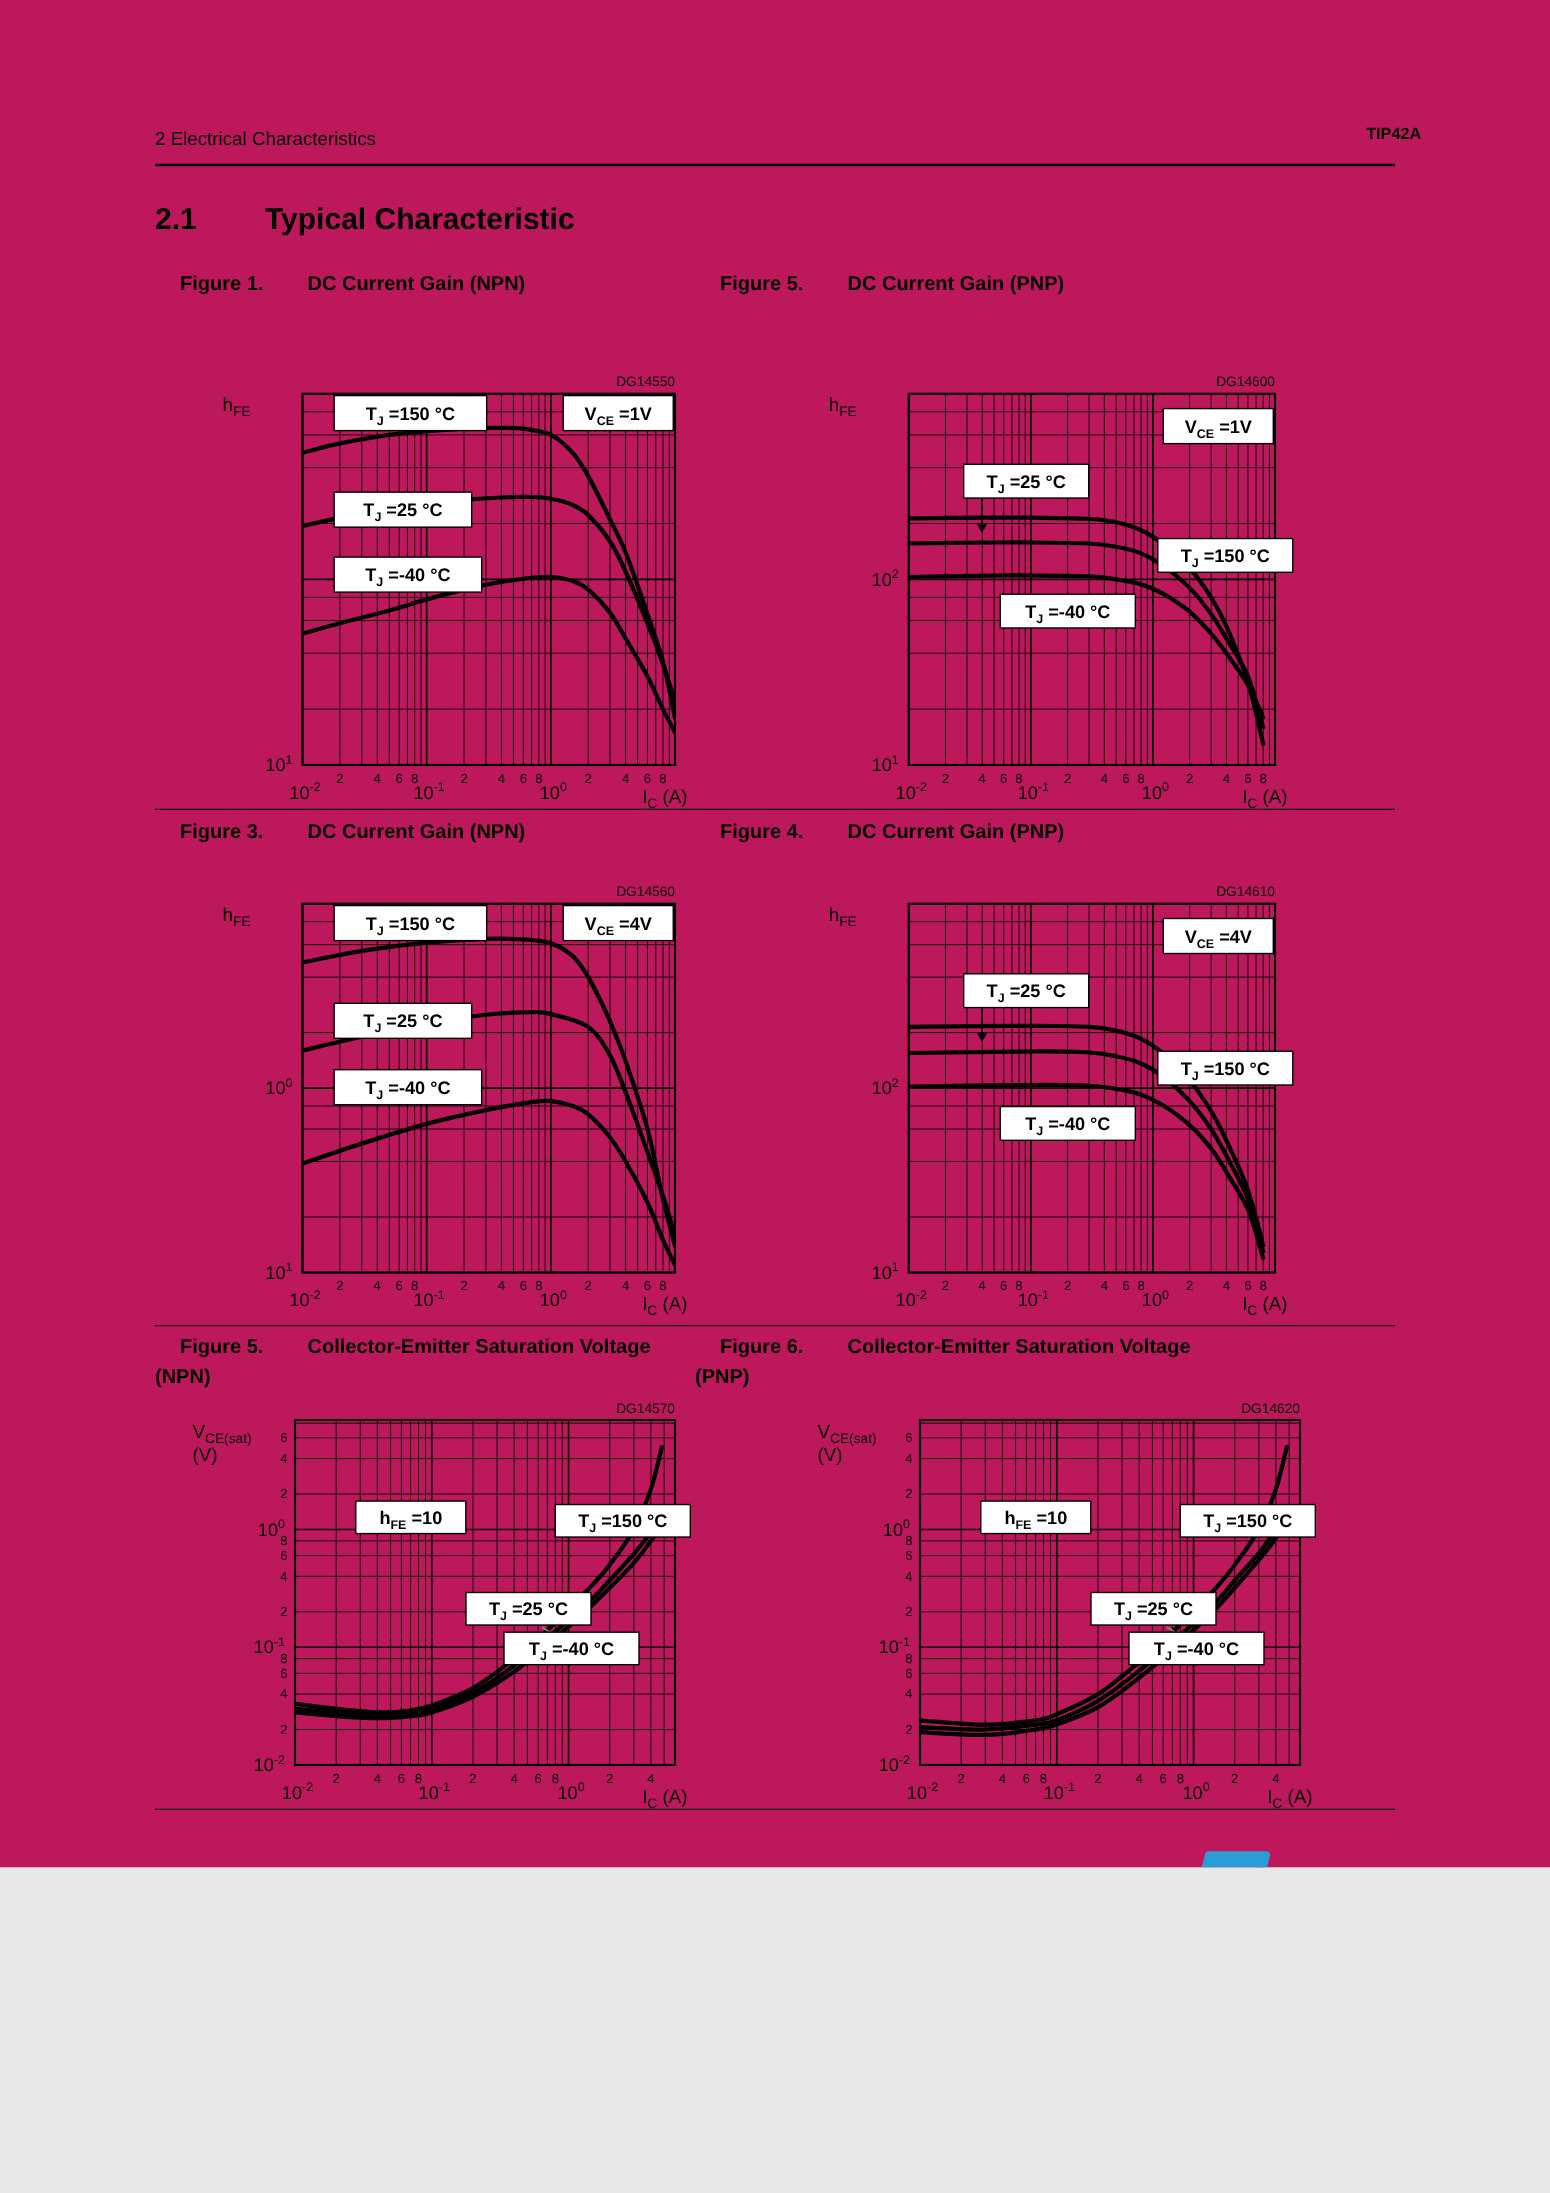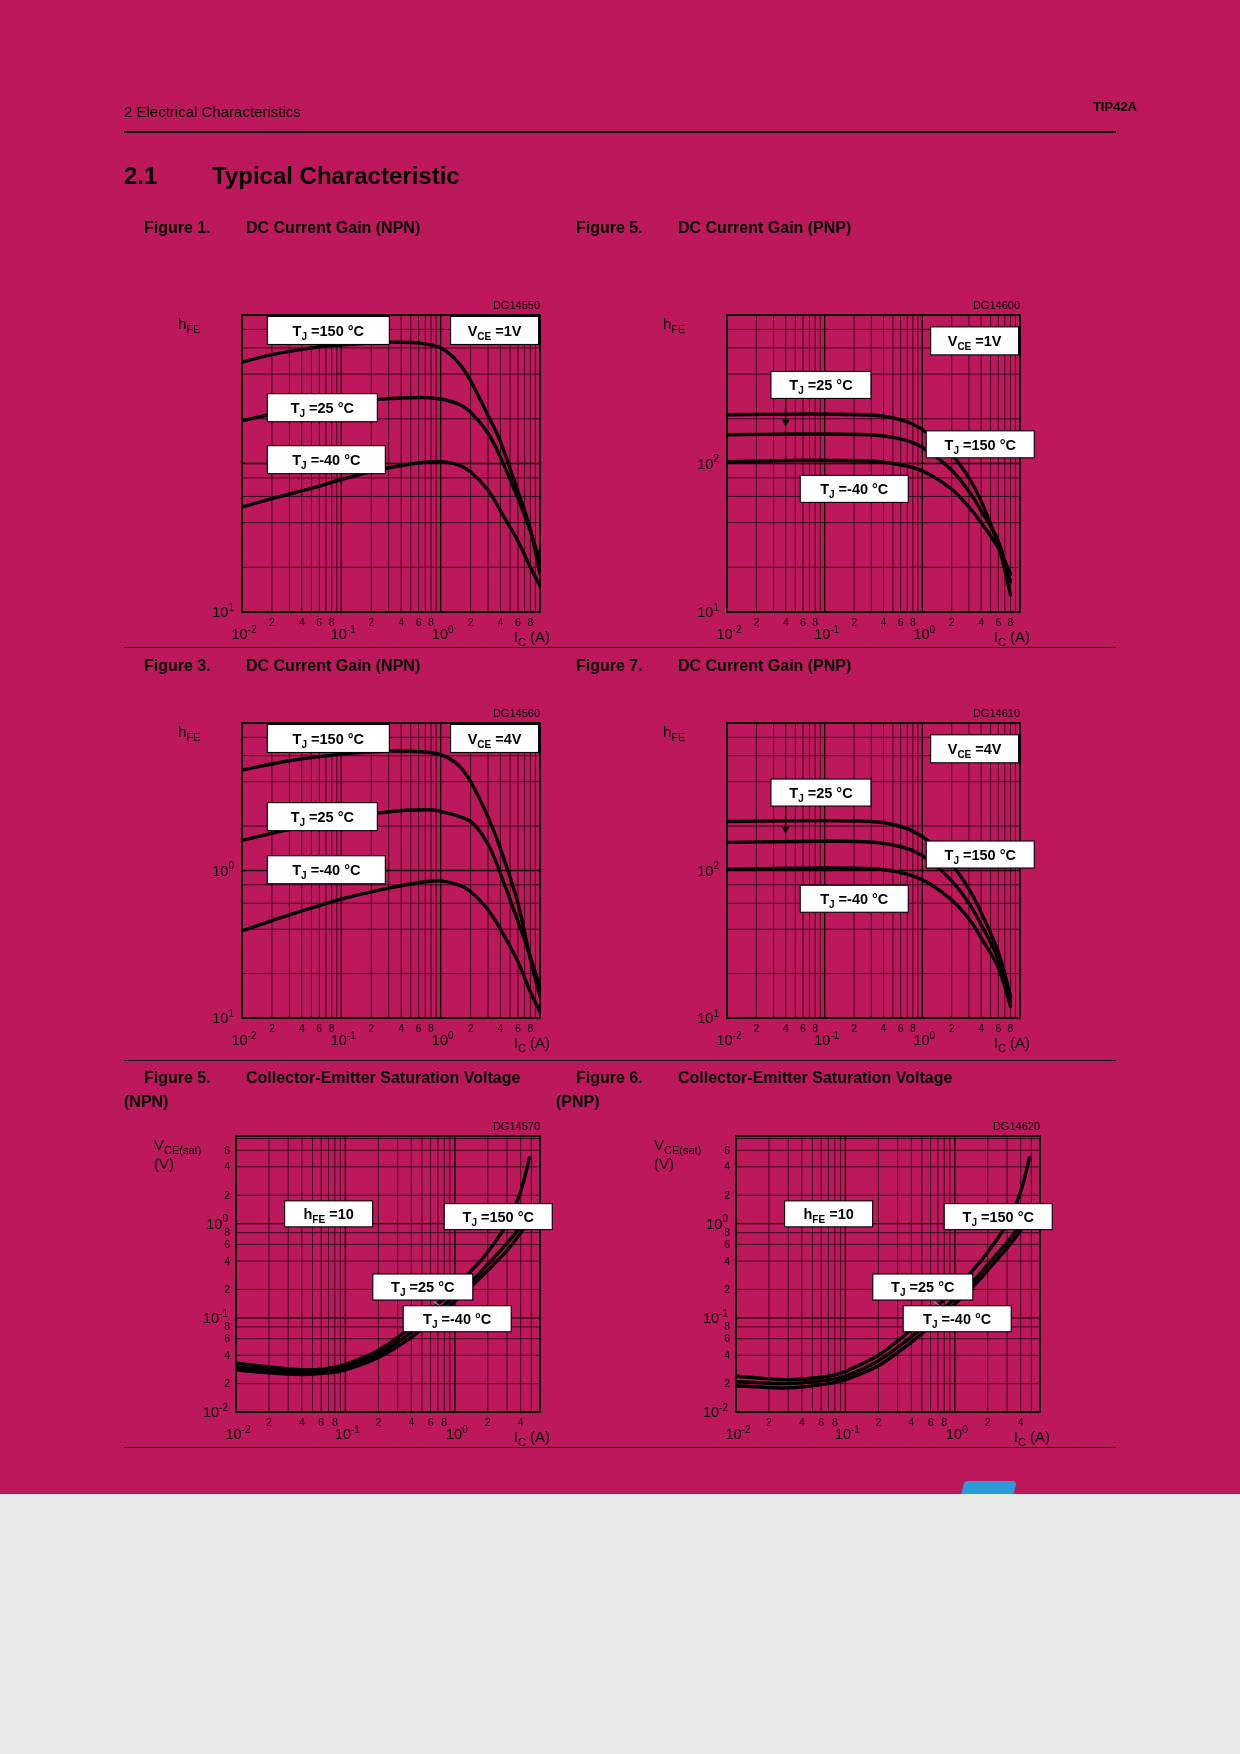--- a/index.html
+++ b/index.html
@@ -211,21 +211,21 @@
         <text x="385" y="39" font-size="11" text-anchor="end" font-family="&quot;Liberation Sans&quot;,sans-serif" font-weight="normal" fill="#000"><tspan font-size="11">DG14600</tspan></text>
       </g>
     </svg>
 
   <div class="rule" style="left:124px;top:647px;width:992px"></div>
 
   <div class="cap" style="left:124px;top:654px">
     <span class="cap-label">Figure 3.</span><span>DC Current Gain (NPN)</span>
   </div>
   <div class="cap" style="left:556px;top:654px">
-    <span class="cap-label">Figure 7.</span><span>DC Current Gain (PNP)</span>
+    <span class="cap-label">Figure 4.</span><span>DC Current Gain (PNP)</span>
   </div>
 
   <svg class="chart" style="left:150px;top:678px" width="440" height="394">
       <g>
         <line x1="92" y1="45" x2="92" y2="340" stroke="#000" stroke-width="1.3"></line>
         <line x1="121.90231290262214" y1="45" x2="121.90231290262214" y2="340" stroke="#000" stroke-width="0.7"></line>
         <line x1="139.39404463548647" y1="45" x2="139.39404463548647" y2="340" stroke="#000" stroke-width="0.7"></line>
         <line x1="151.80462580524429" y1="45" x2="151.80462580524429" y2="340" stroke="#000" stroke-width="0.7"></line>
         <line x1="161.4310204307112" y1="45" x2="161.4310204307112" y2="340" stroke="#000" stroke-width="0.7"></line>
         <line x1="169.29635753810862" y1="45" x2="169.29635753810862" y2="340" stroke="#000" stroke-width="0.7"></line>

